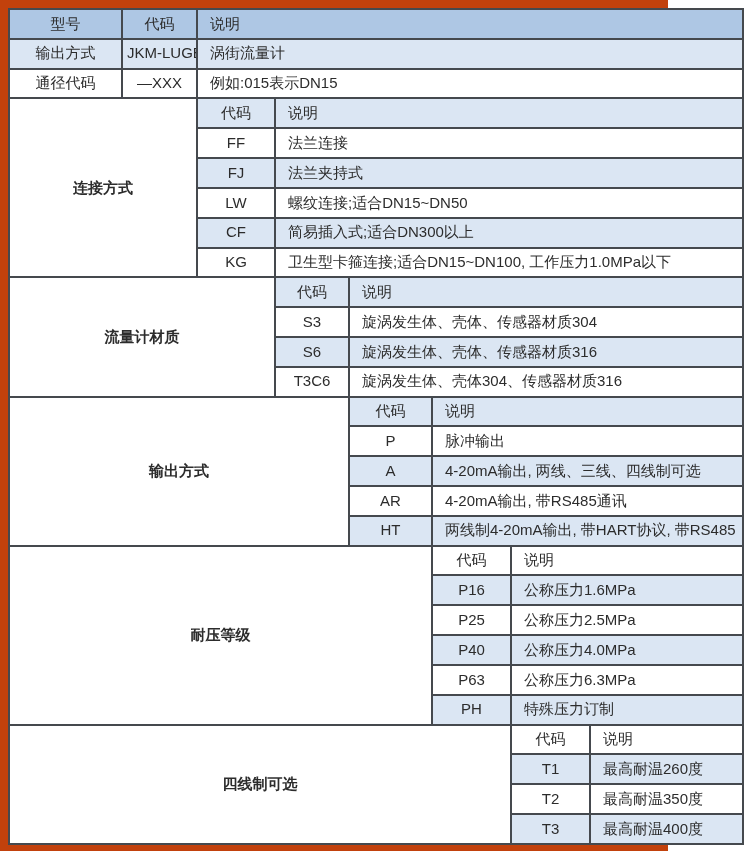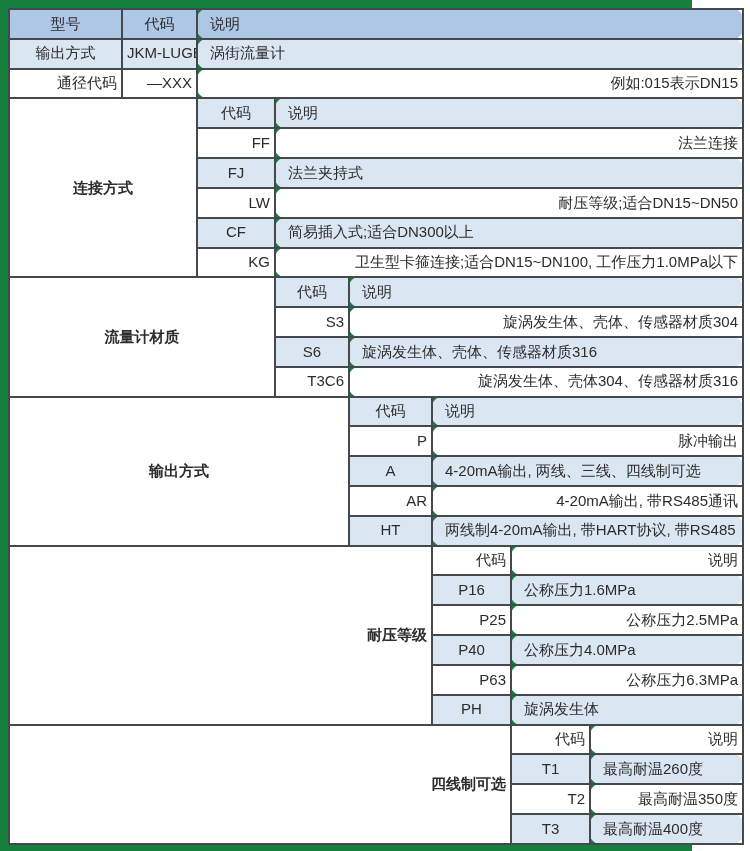--- a/index.html
+++ b/index.html
@@ -4,22 +4,21 @@
 <style>
   html, body {
     margin: 0;
     padding: 0;
     background: #ffffff;
   }
   .page {
     position: relative;
     width: 668px;
     height: 851px;
-    background: #15803d;
-    padding-left: 24px;
+    background: #c2410c;
   }
   table.model-table {
     position: absolute;
     left: 8px;
     top: 8px;
     width: 734px;
     height: 837px;
     border-collapse: collapse;
     table-layout: fixed;
     font-family: "Liberation Sans", "DejaVu Sans", sans-serif;
@@ -32,25 +31,24 @@
     padding: 0 4px;
     text-align: center;
     vertical-align: middle;
     white-space: nowrap;
     overflow: hidden;
     line-height: 1.1;
   }
   td.desc {
     text-align: left;
     padding-left: 12px;
-    border-radius: 10px;
   }
   tr.hdr td { background: #aec7e4; }
   tr.blue td { background: #dbe6f3; }
-  tr.white td { background: #ffffff; text-align: right; }
+  tr.white td { background: #ffffff; }
   td.label-cell {
     background: #ffffff !important;
     text-align: center;
     font-weight: bold;
   }
 </style>
 </head>
 <body>
 
 <div class="page">
@@ -93,21 +91,21 @@
     <tr class="white">
       <td>FF</td>
       <td colspan="5" class="desc">法兰连接</td>
     </tr>
     <tr class="blue">
       <td>FJ</td>
       <td colspan="5" class="desc">法兰夹持式</td>
     </tr>
     <tr class="white">
       <td>LW</td>
-      <td colspan="5" class="desc">耐压等级;适合DN15~DN50</td>
+      <td colspan="5" class="desc">螺纹连接;适合DN15~DN50</td>
     </tr>
     <tr class="blue">
       <td>CF</td>
       <td colspan="5" class="desc">简易插入式;适合DN300以上</td>
     </tr>
     <tr class="white">
       <td>KG</td>
       <td colspan="5" class="desc">卫生型卡箍连接;适合DN15~DN100, 工作压力1.0MPa以下</td>
     </tr>
 
@@ -167,21 +165,21 @@
     <tr class="blue">
       <td>P40</td>
       <td colspan="2" class="desc">公称压力4.0MPa</td>
     </tr>
     <tr class="white">
       <td>P63</td>
       <td colspan="2" class="desc">公称压力6.3MPa</td>
     </tr>
     <tr class="blue">
       <td>PH</td>
-      <td colspan="2" class="desc">旋涡发生体</td>
+      <td colspan="2" class="desc">特殊压力订制</td>
     </tr>
 
     <tr class="white">
       <td colspan="6" rowspan="4" class="label-cell">四线制可选</td>
       <td>代码</td>
       <td class="desc">说明</td>
     </tr>
     <tr class="blue">
       <td>T1</td>
       <td class="desc">最高耐温260度</td>

